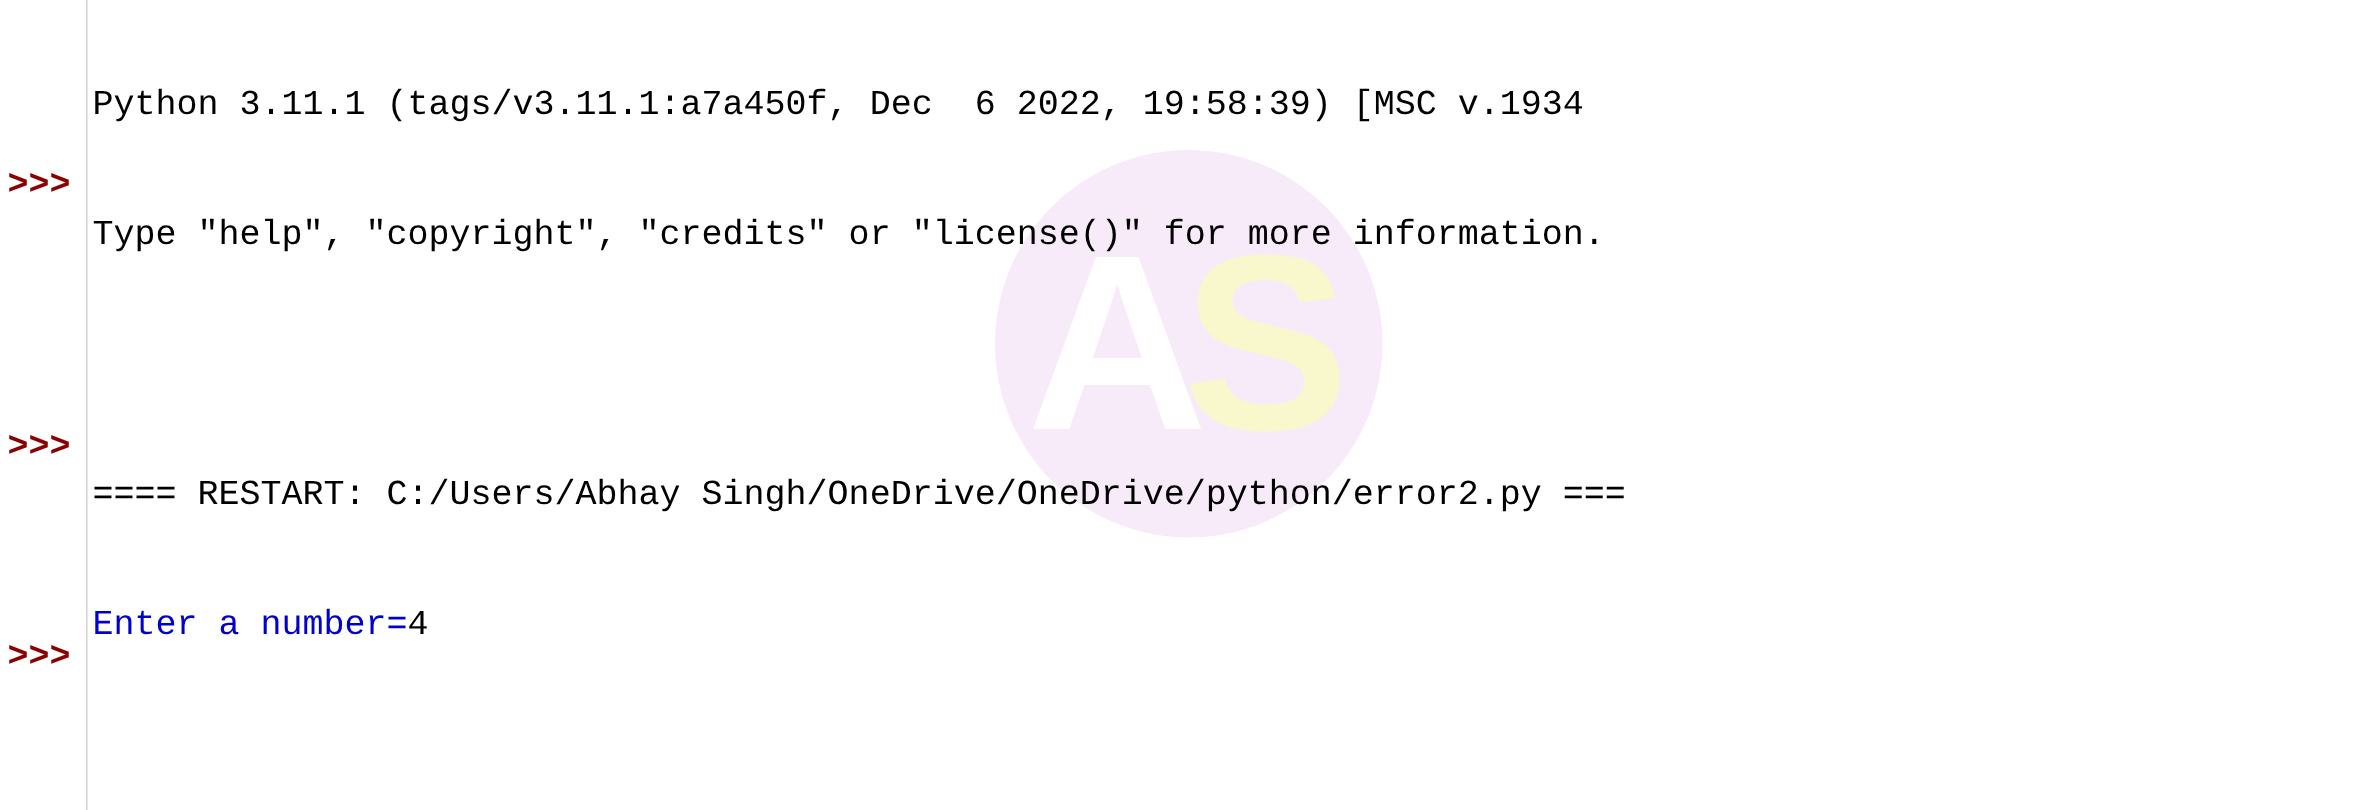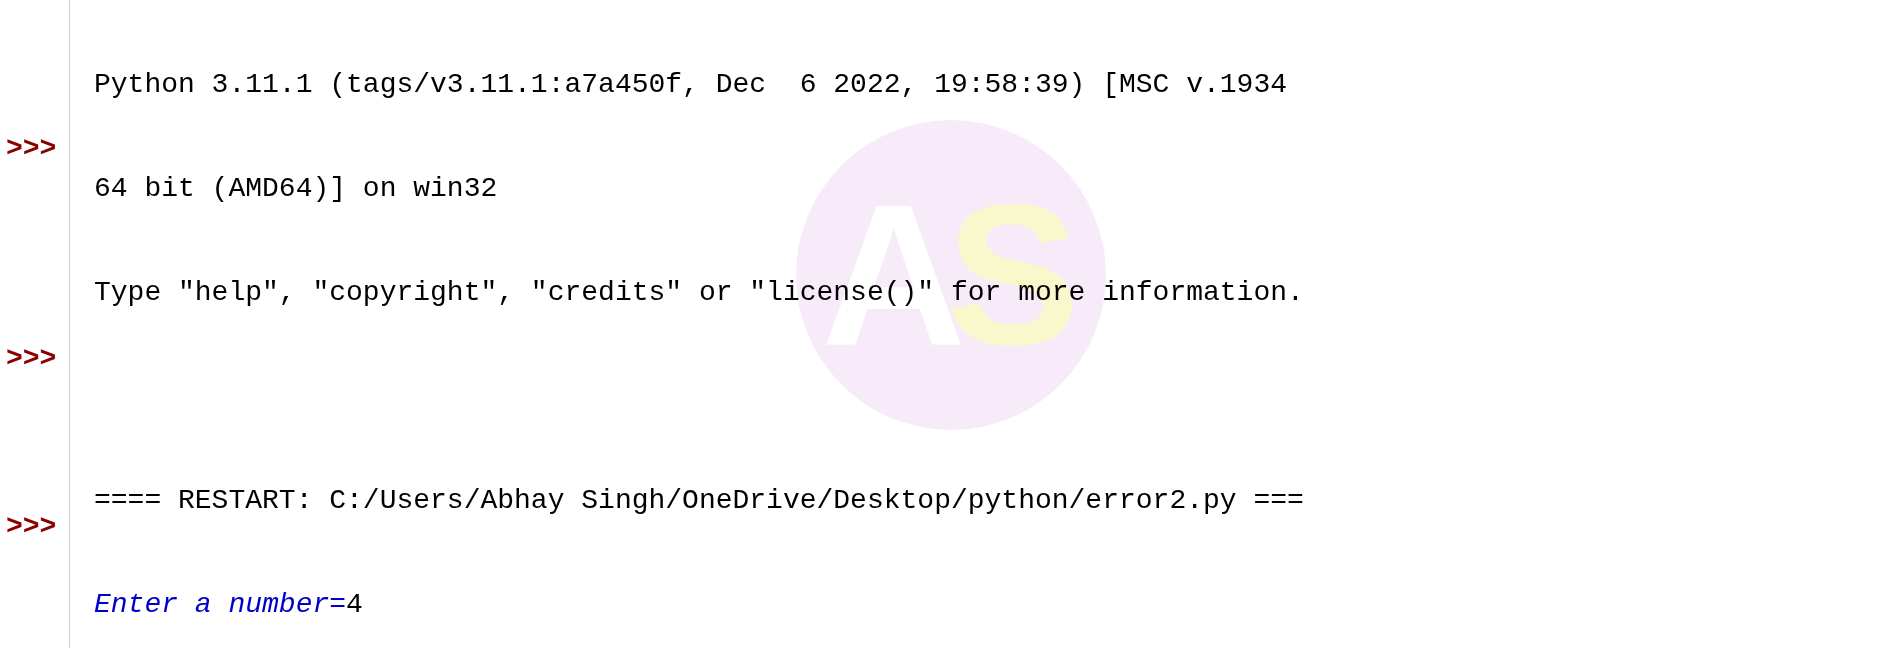--- a/index.html
+++ b/index.html
@@ -69,28 +69,26 @@
     }
     .content {
       flex: 1;
       padding-top: 2px;
       padding-left: 4px;
       white-space: pre;
     }
     .content-line {
       height: 42px;
       line-height: 42px;
-      margin-left: 20px;
     }
     .black-text {
       color: #000000;
     }
     .blue-text {
       color: #0000cd;
-      font-style: italic;
     }
   </style>
 </head>
 <body>
 
 <div class="watermark">
   <span class="watermark-a">A</span>
     <span class="watermark-s">S</span>
 </div>
 
@@ -105,24 +103,23 @@
     <div class="gutter-line"></div>
     <div class="gutter-line"></div>
     <div class="gutter-line">&gt;&gt;&gt;</div>
     <div class="gutter-line"></div>
     <div class="gutter-line"></div>
     <div class="gutter-line"></div>
     <div class="gutter-line">&gt;&gt;&gt;</div>
   </div>
   <div class="content">
     <div class="content-line black-text">Python 3.11.1 (tags/v3.11.1:a7a450f, Dec  6 2022, 19:58:39) [MSC v.1934</div>
-    <div class="content-line black-text">64 bit (AMD64)] on win32</div>
     <div class="content-line black-text">Type "help", "copyright", "credits" or "license()" for more information.</div>
     <div class="content-line"></div>
-    <div class="content-line black-text">==== RESTART: C:/Users/Abhay Singh/OneDrive/Desktop/python/error2.py ===</div>
+    <div class="content-line black-text">==== RESTART: C:/Users/Abhay Singh/OneDrive/OneDrive/python/error2.py ===</div>
     <div class="content-line"><span class="blue-text">Enter a number=</span><span class="black-text">4</span></div>
     
     
     
     
     
     
     
   </div>
 </div>

